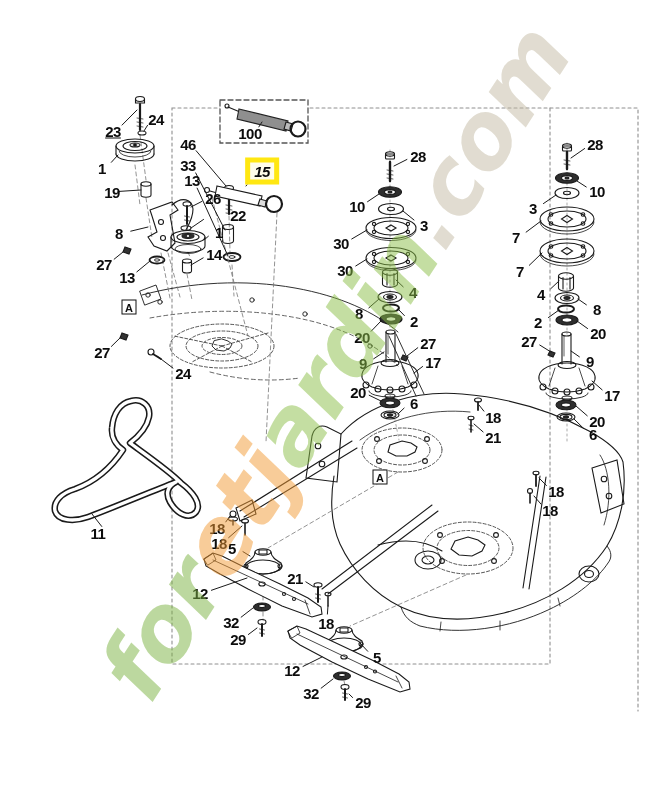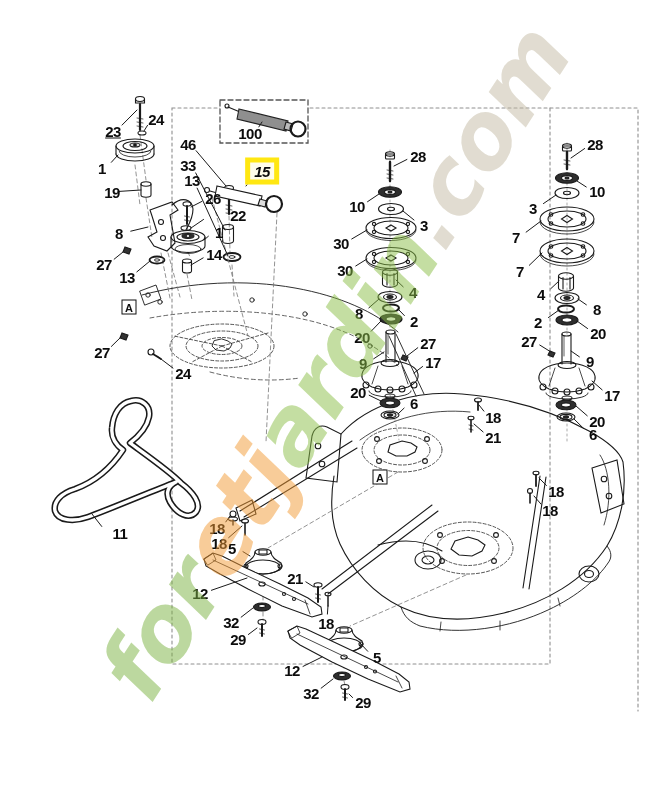--- a/index.html
+++ b/index.html
@@ -473,21 +473,21 @@
       <div class="part-label" style="left: 192px; top: 180px;">13</div>
       <div class="part-label" style="left: 213px; top: 198px;">26</div>
       <div class="part-label" style="left: 198px; top: 215px; margin-left: 40px;">22</div>
       <div class="part-label" style="left: 219px; top: 232px;">1</div>
       <div class="part-label" style="left: 214px; top: 254px;">14</div>
       <div class="part-label" style="left: 119px; top: 233px;">8</div>
       <div class="part-label" style="left: 104px; top: 264px;">27</div>
       <div class="part-label" style="left: 127px; top: 277px;">13</div>
       <div class="part-label" style="left: 102px; top: 352px;">27</div>
       <div class="part-label" style="left: 183px; top: 373px; text-align: center;">24</div>
-      <div class="part-label" style="left: 120px; top: 533px;">11</div>
+      <div class="part-label" style="left: 98px; top: 533px;">11</div>
       <div class="part-label" style="left: 250px; top: 133px;">100</div>
       <div class="part-label hl" style="left: 262px; top: 171px;">15</div>
       <div class="part-label" style="left: 418px; top: 156px;">28</div>
       <div class="part-label" style="left: 357px; top: 206px;">10</div>
       <div class="part-label" style="left: 424px; top: 225px;">3</div>
       <div class="part-label" style="left: 341px; top: 243px;">30</div>
       <div class="part-label" style="left: 345px; top: 270px;">30</div>
       <div class="part-label" style="left: 413px; top: 292px;">4</div>
       <div class="part-label" style="left: 359px; top: 313px;">8</div>
       <div class="part-label" style="left: 414px; top: 321px;">2</div>

